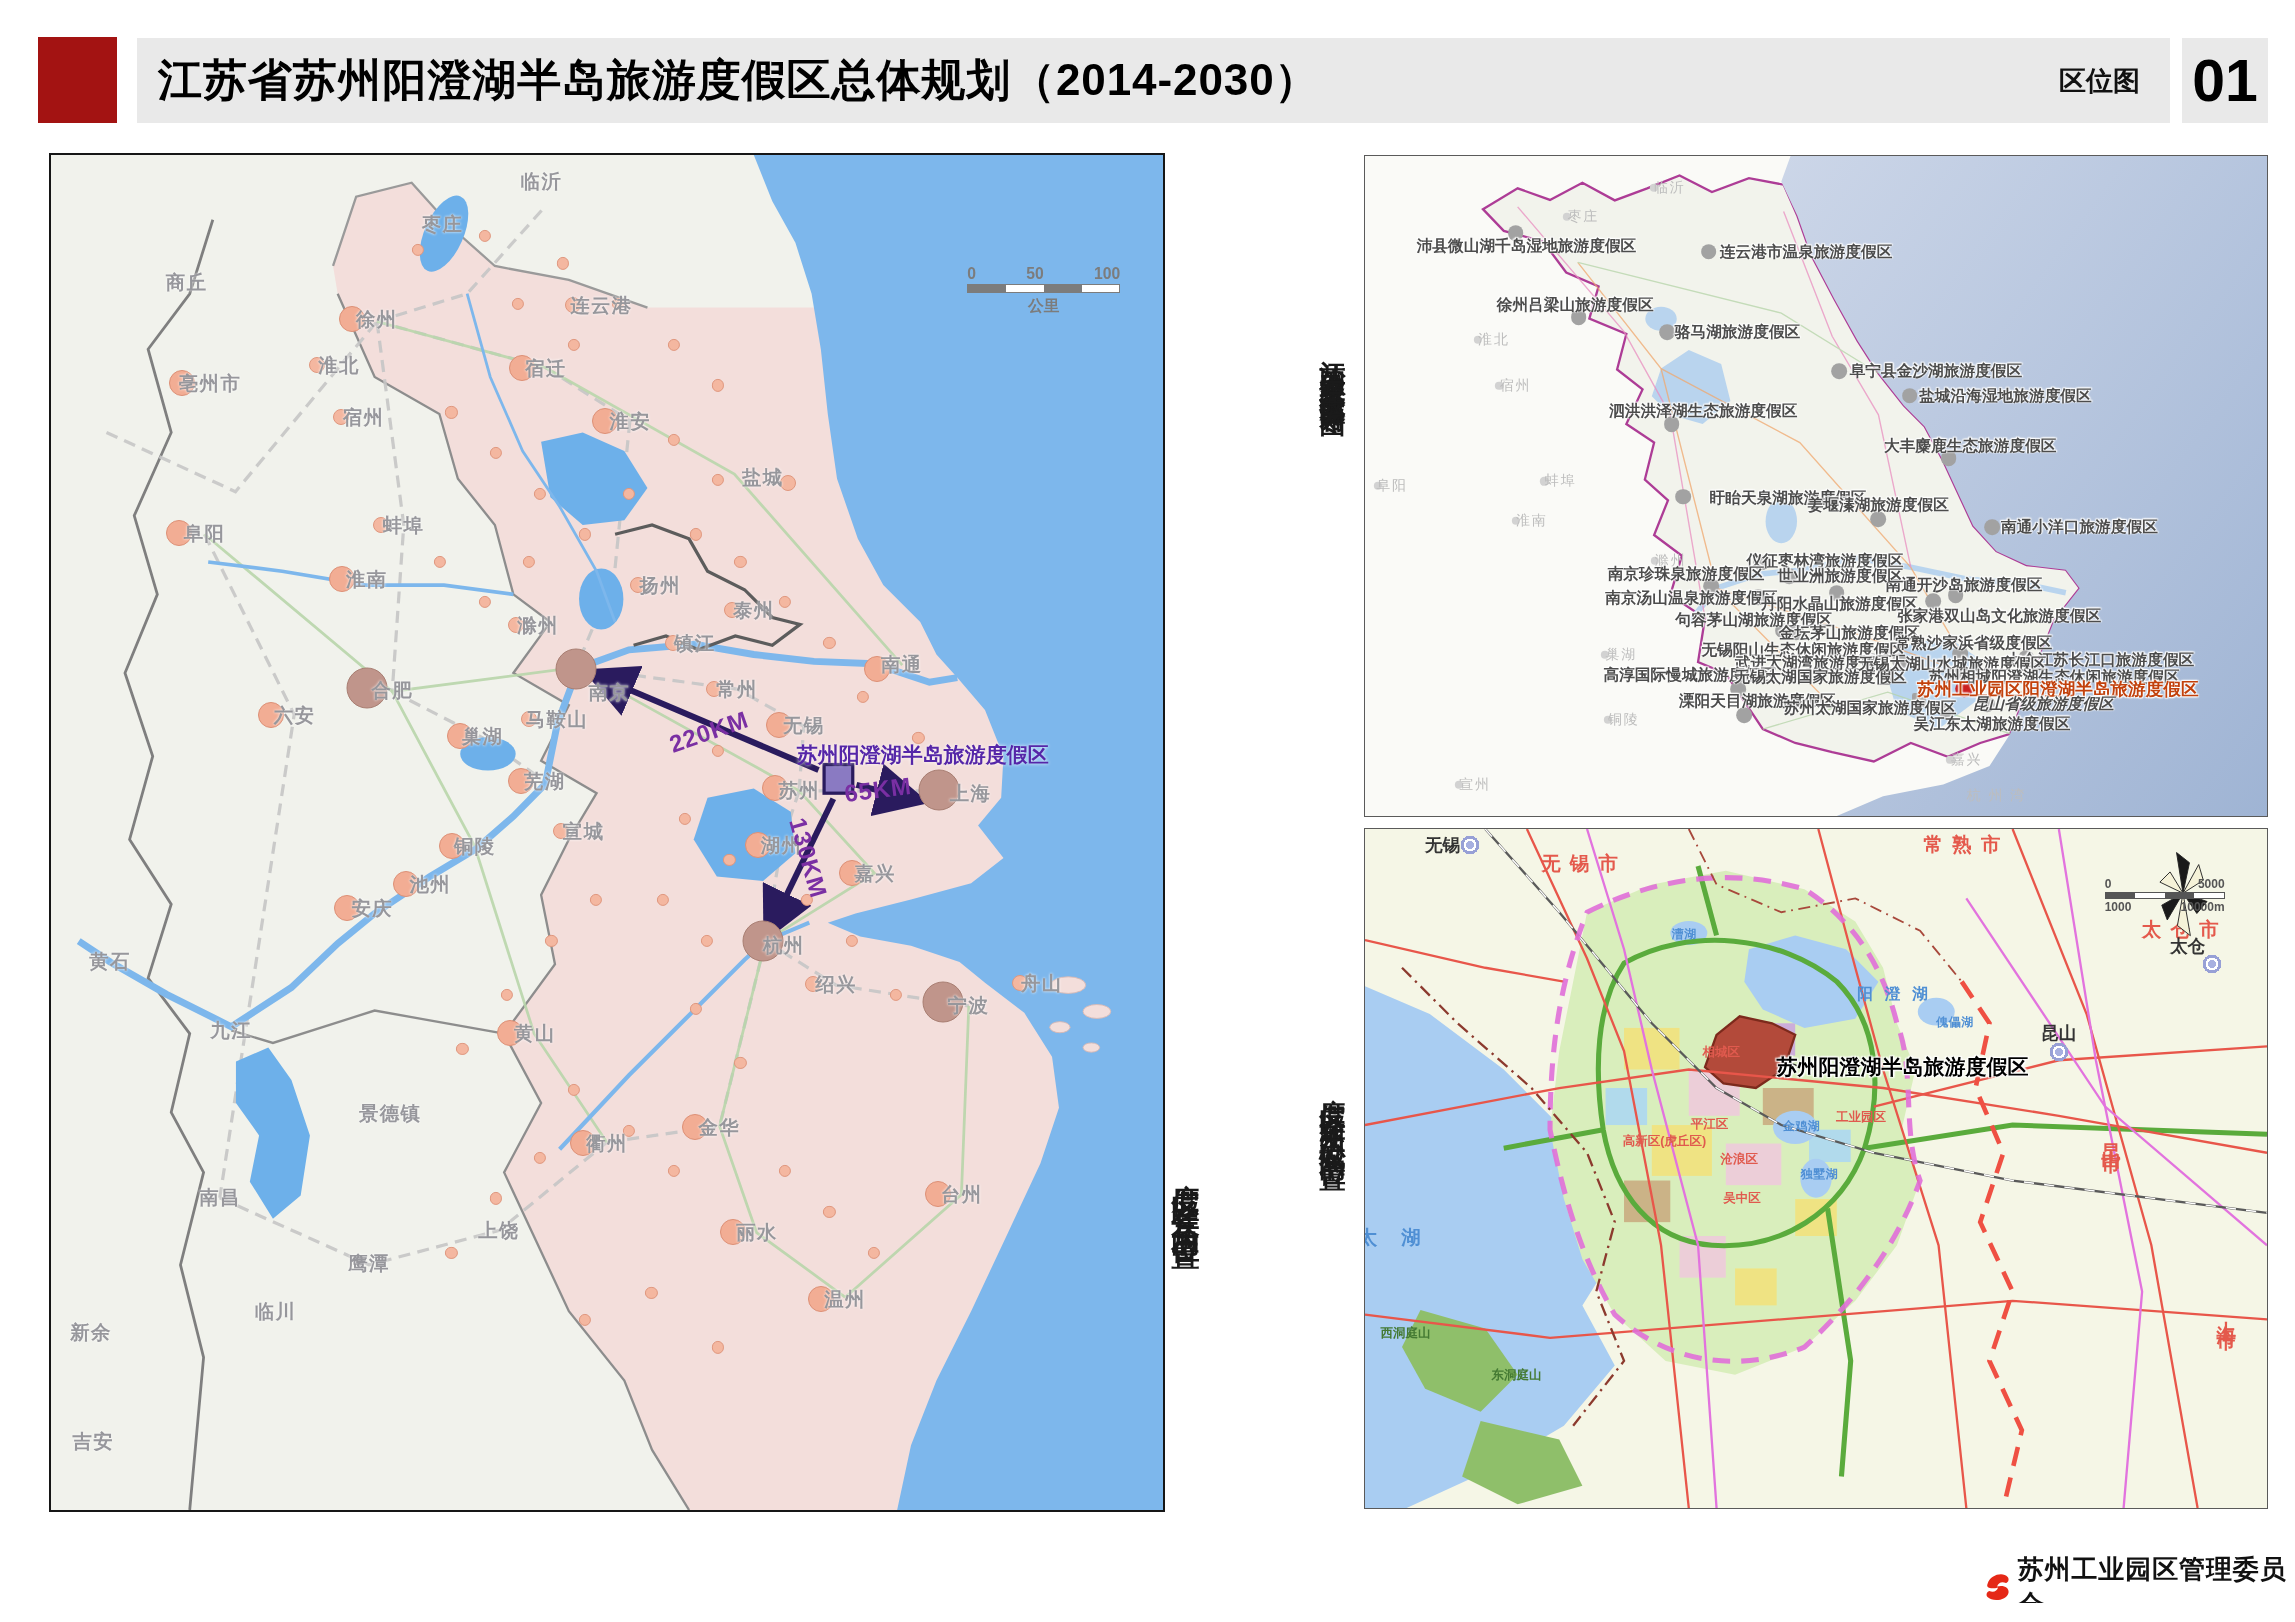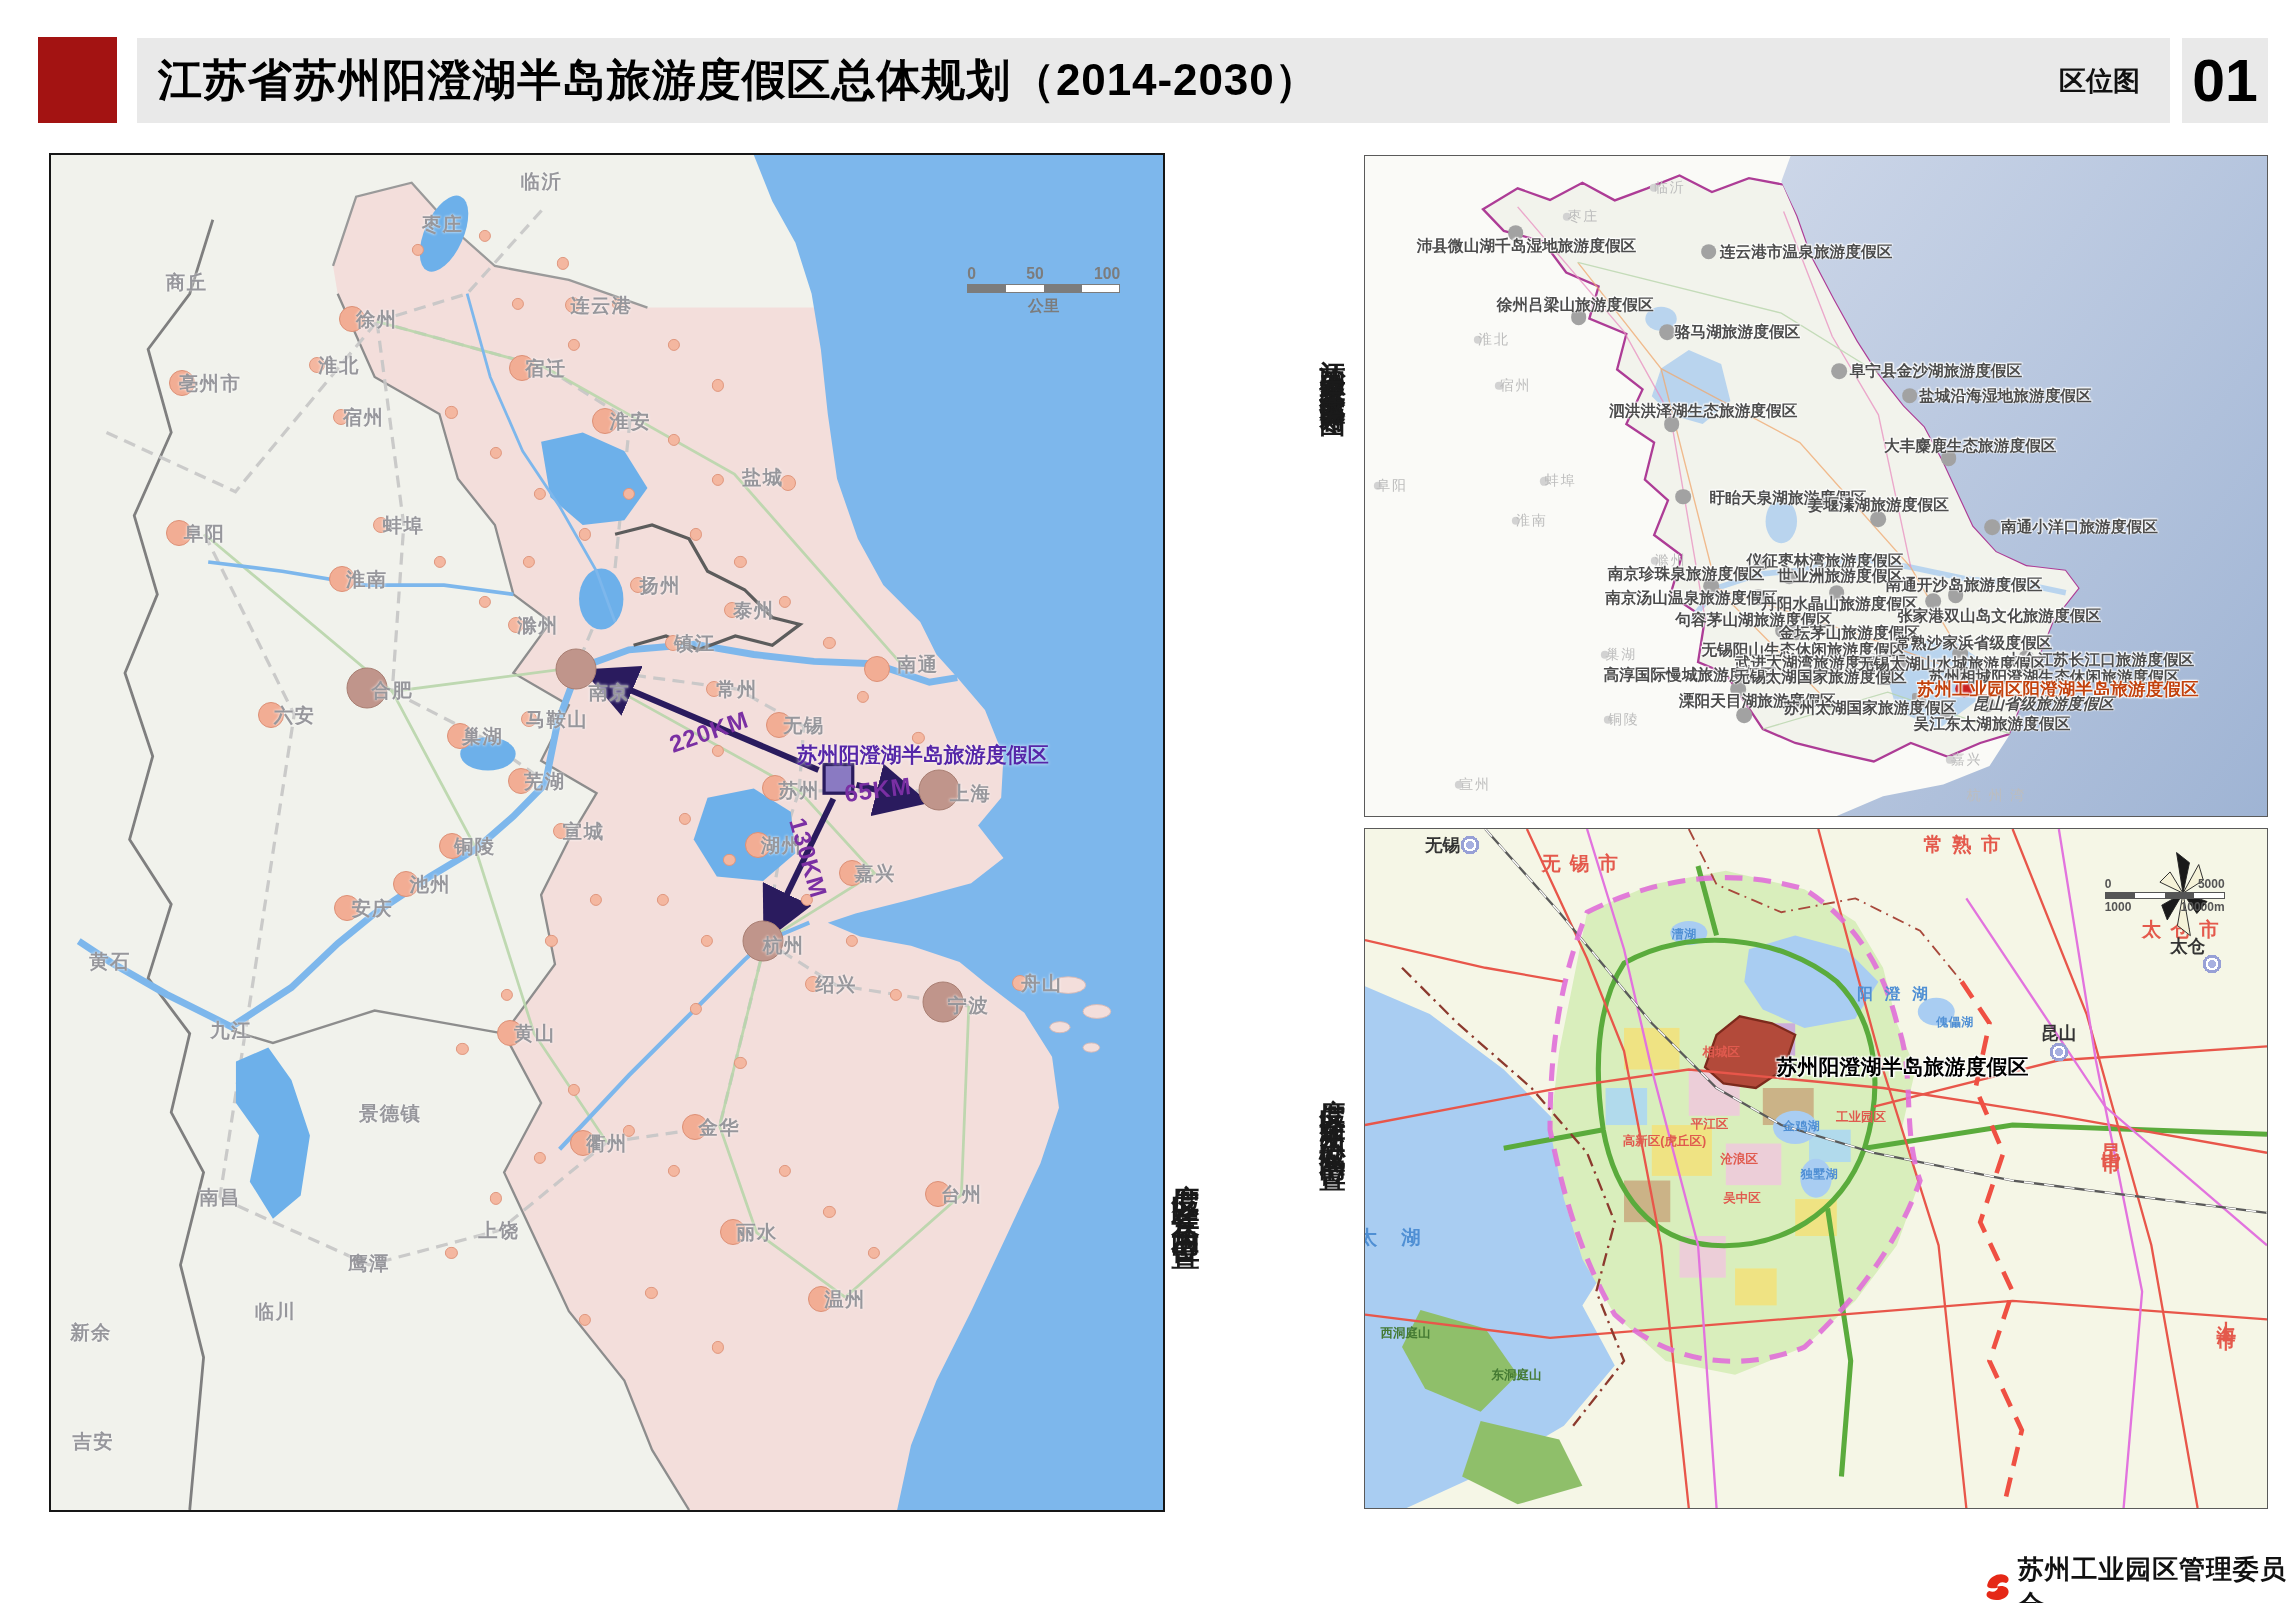--- a/index.html
+++ b/index.html
@@ -205,21 +205,21 @@
         <span class="lb  city" style="left: 54.8%; top: 31.7%;">扬州</span>
         <span class="dot m" style="left: 61.2%; top: 33.6%;"></span>
         <span class="lb  city" style="left: 63.2%; top: 33.6%;">泰州</span>
         <span class="dot m" style="left: 55.9%; top: 36%;"></span>
         <span class="lb  city" style="left: 57.9%; top: 36%;">镇江</span>
         <span class="dot big" style="left: 47.2%; top: 37.9%;"></span>
         <span class="lb  city" style="left: 50.2%; top: 39.6%;">南京</span>
         <span class="dot m" style="left: 59.6%; top: 39.4%;"></span>
         <span class="lb  city" style="left: 61.7%; top: 39.4%;">常州</span>
         <span class="dot md" style="left: 74.3%; top: 37.9%;"></span>
-        <span class="lb  city" style="left: 76.5%; top: 37.6%; margin-left: 16px;">南通</span>
+        <span class="lb  city" style="left: 76.5%; top: 37.6%;">南通</span>
         <span class="dot md" style="left: 65.5%; top: 42.1%;"></span>
         <span class="lb  city" style="left: 67.7%; top: 42.1%;">无锡</span>
         <span class="dot md" style="left: 65.1%; top: 46.7%;"></span>
         <span class="lb  city" style="left: 67.3%; top: 46.9%;">苏州</span>
         <span class="dot big" style="left: 79.9%; top: 46.9%;"></span>
         <span class="lb  city" style="left: 82.7%; top: 47.1%;">上海</span>
         <span class="dot big" style="left: 28.4%; top: 39.3%;"></span>
         <span class="lb  city" style="left: 30.7%; top: 39.5%;">合肥</span>
         <span class="dot md" style="left: 19.8%; top: 41.3%;"></span>
         <span class="lb  city" style="left: 21.9%; top: 41.3%;">六安</span>

